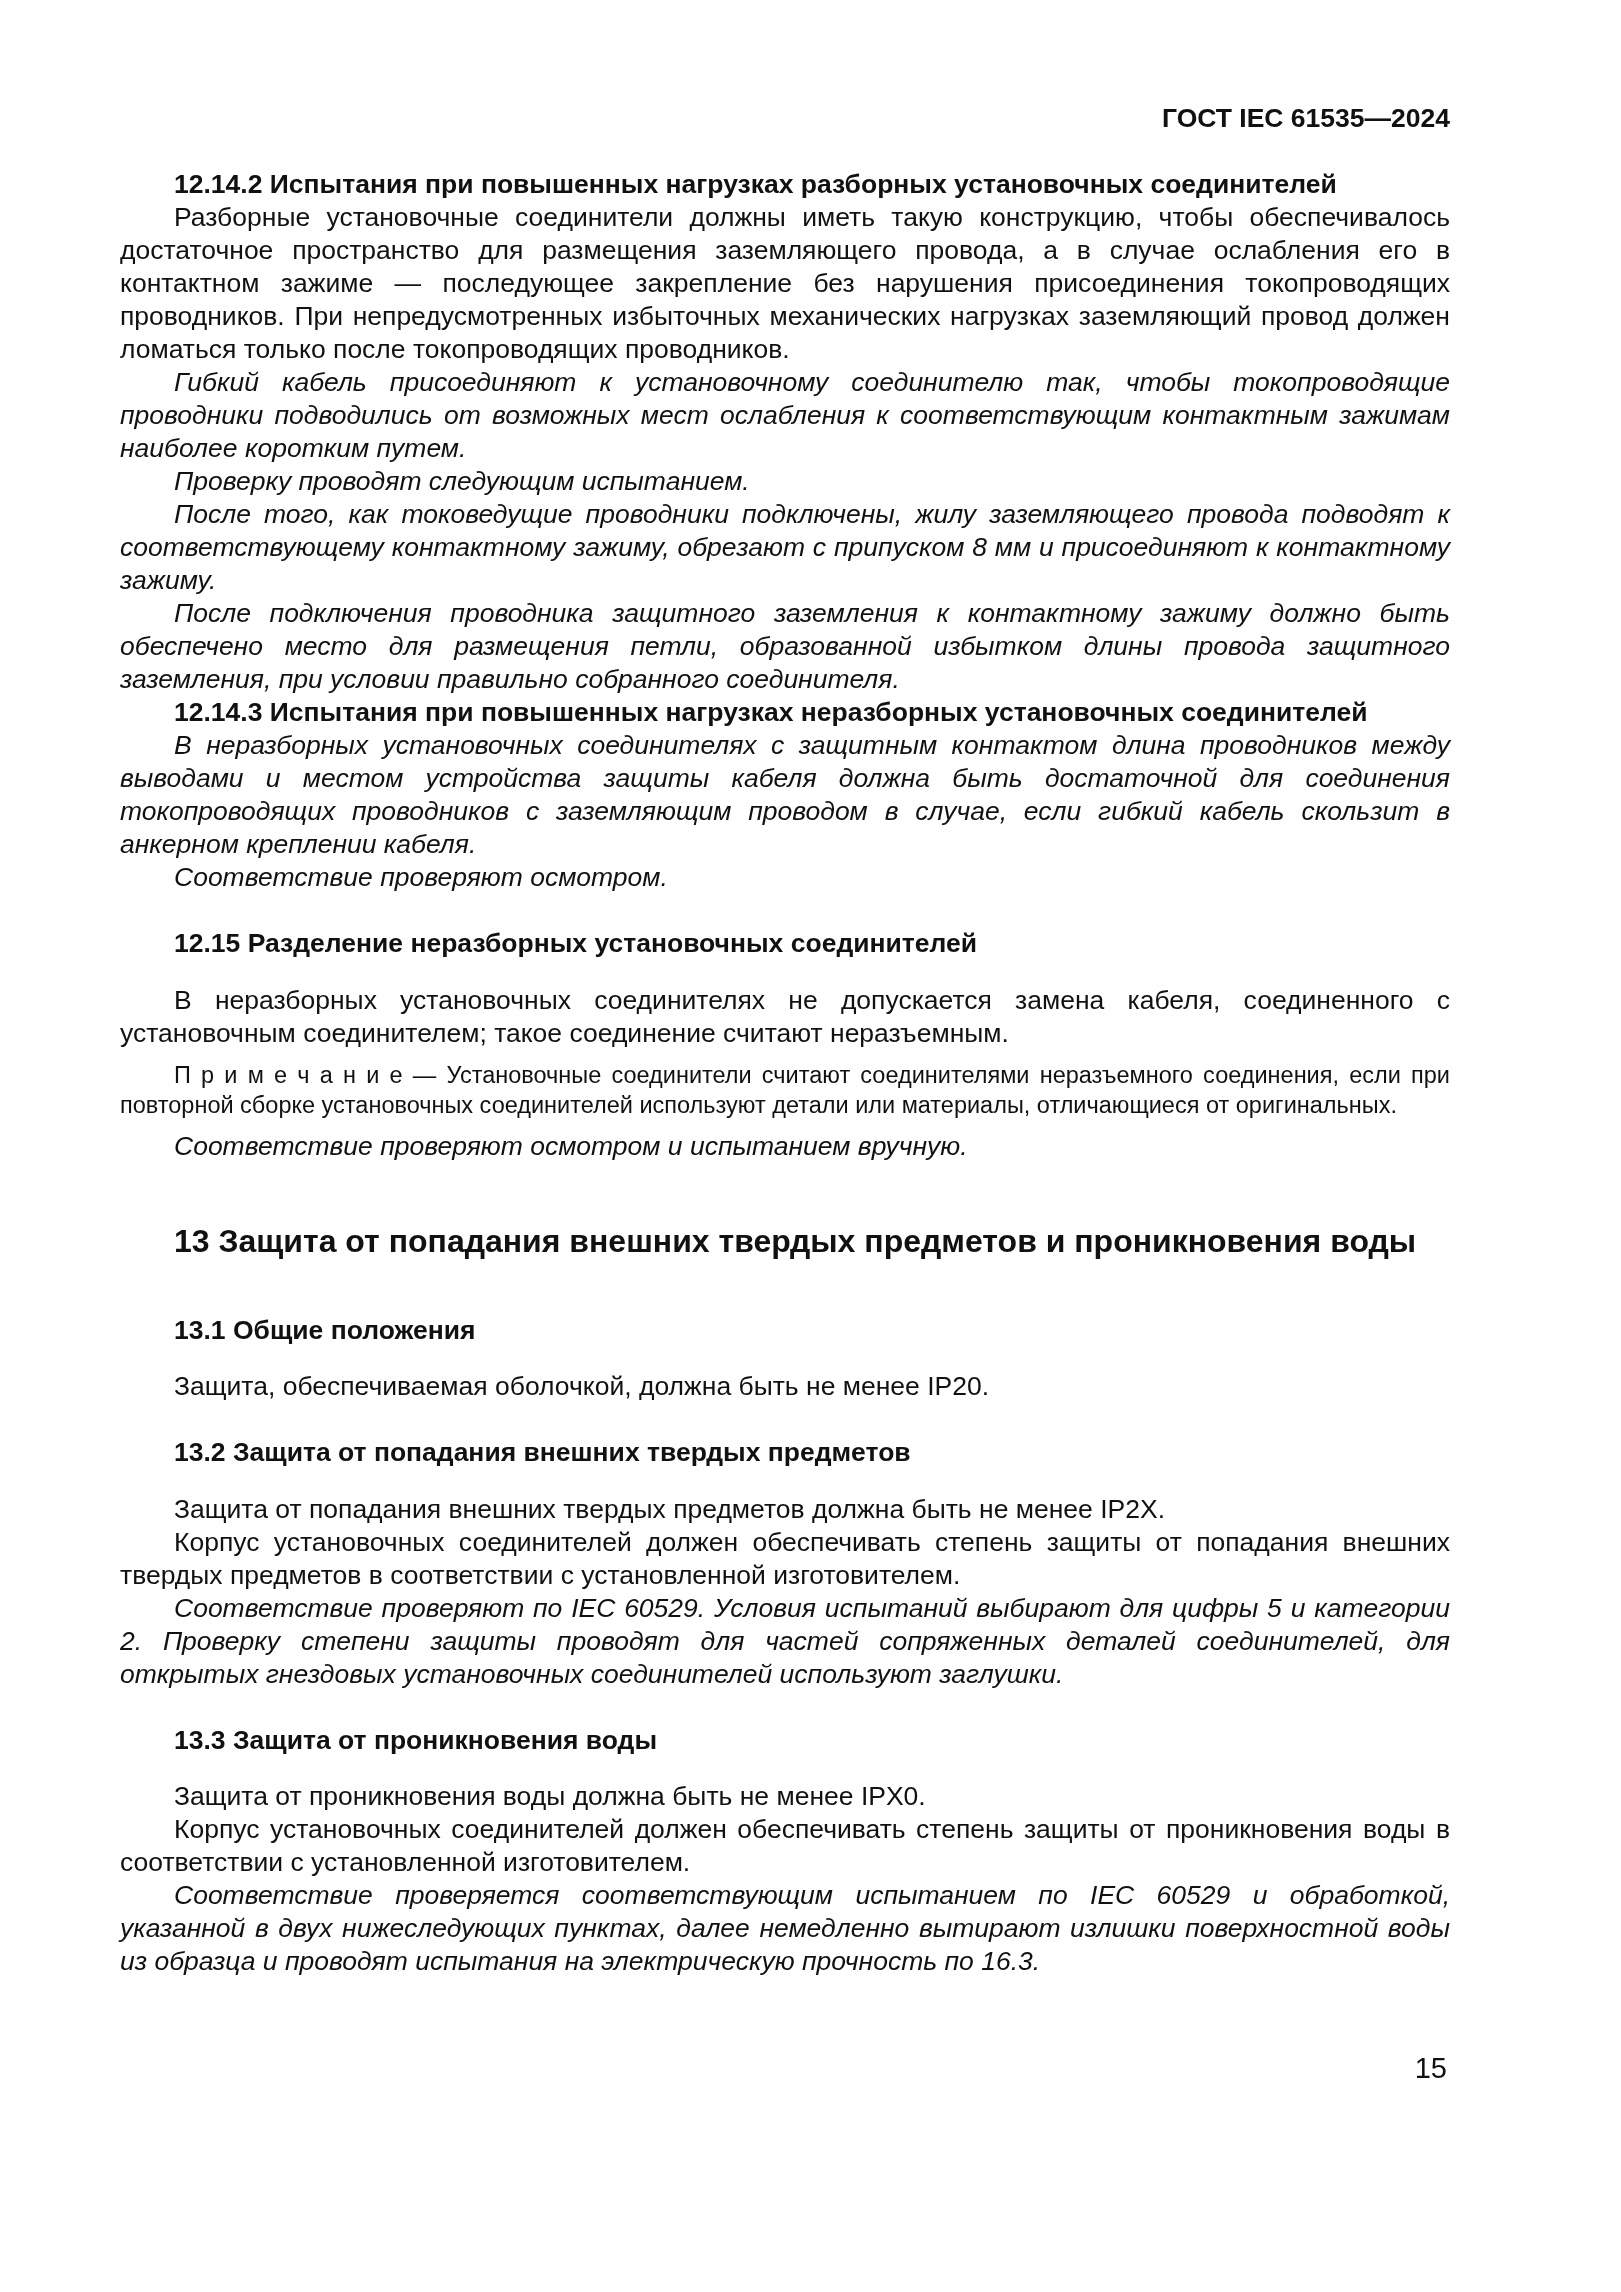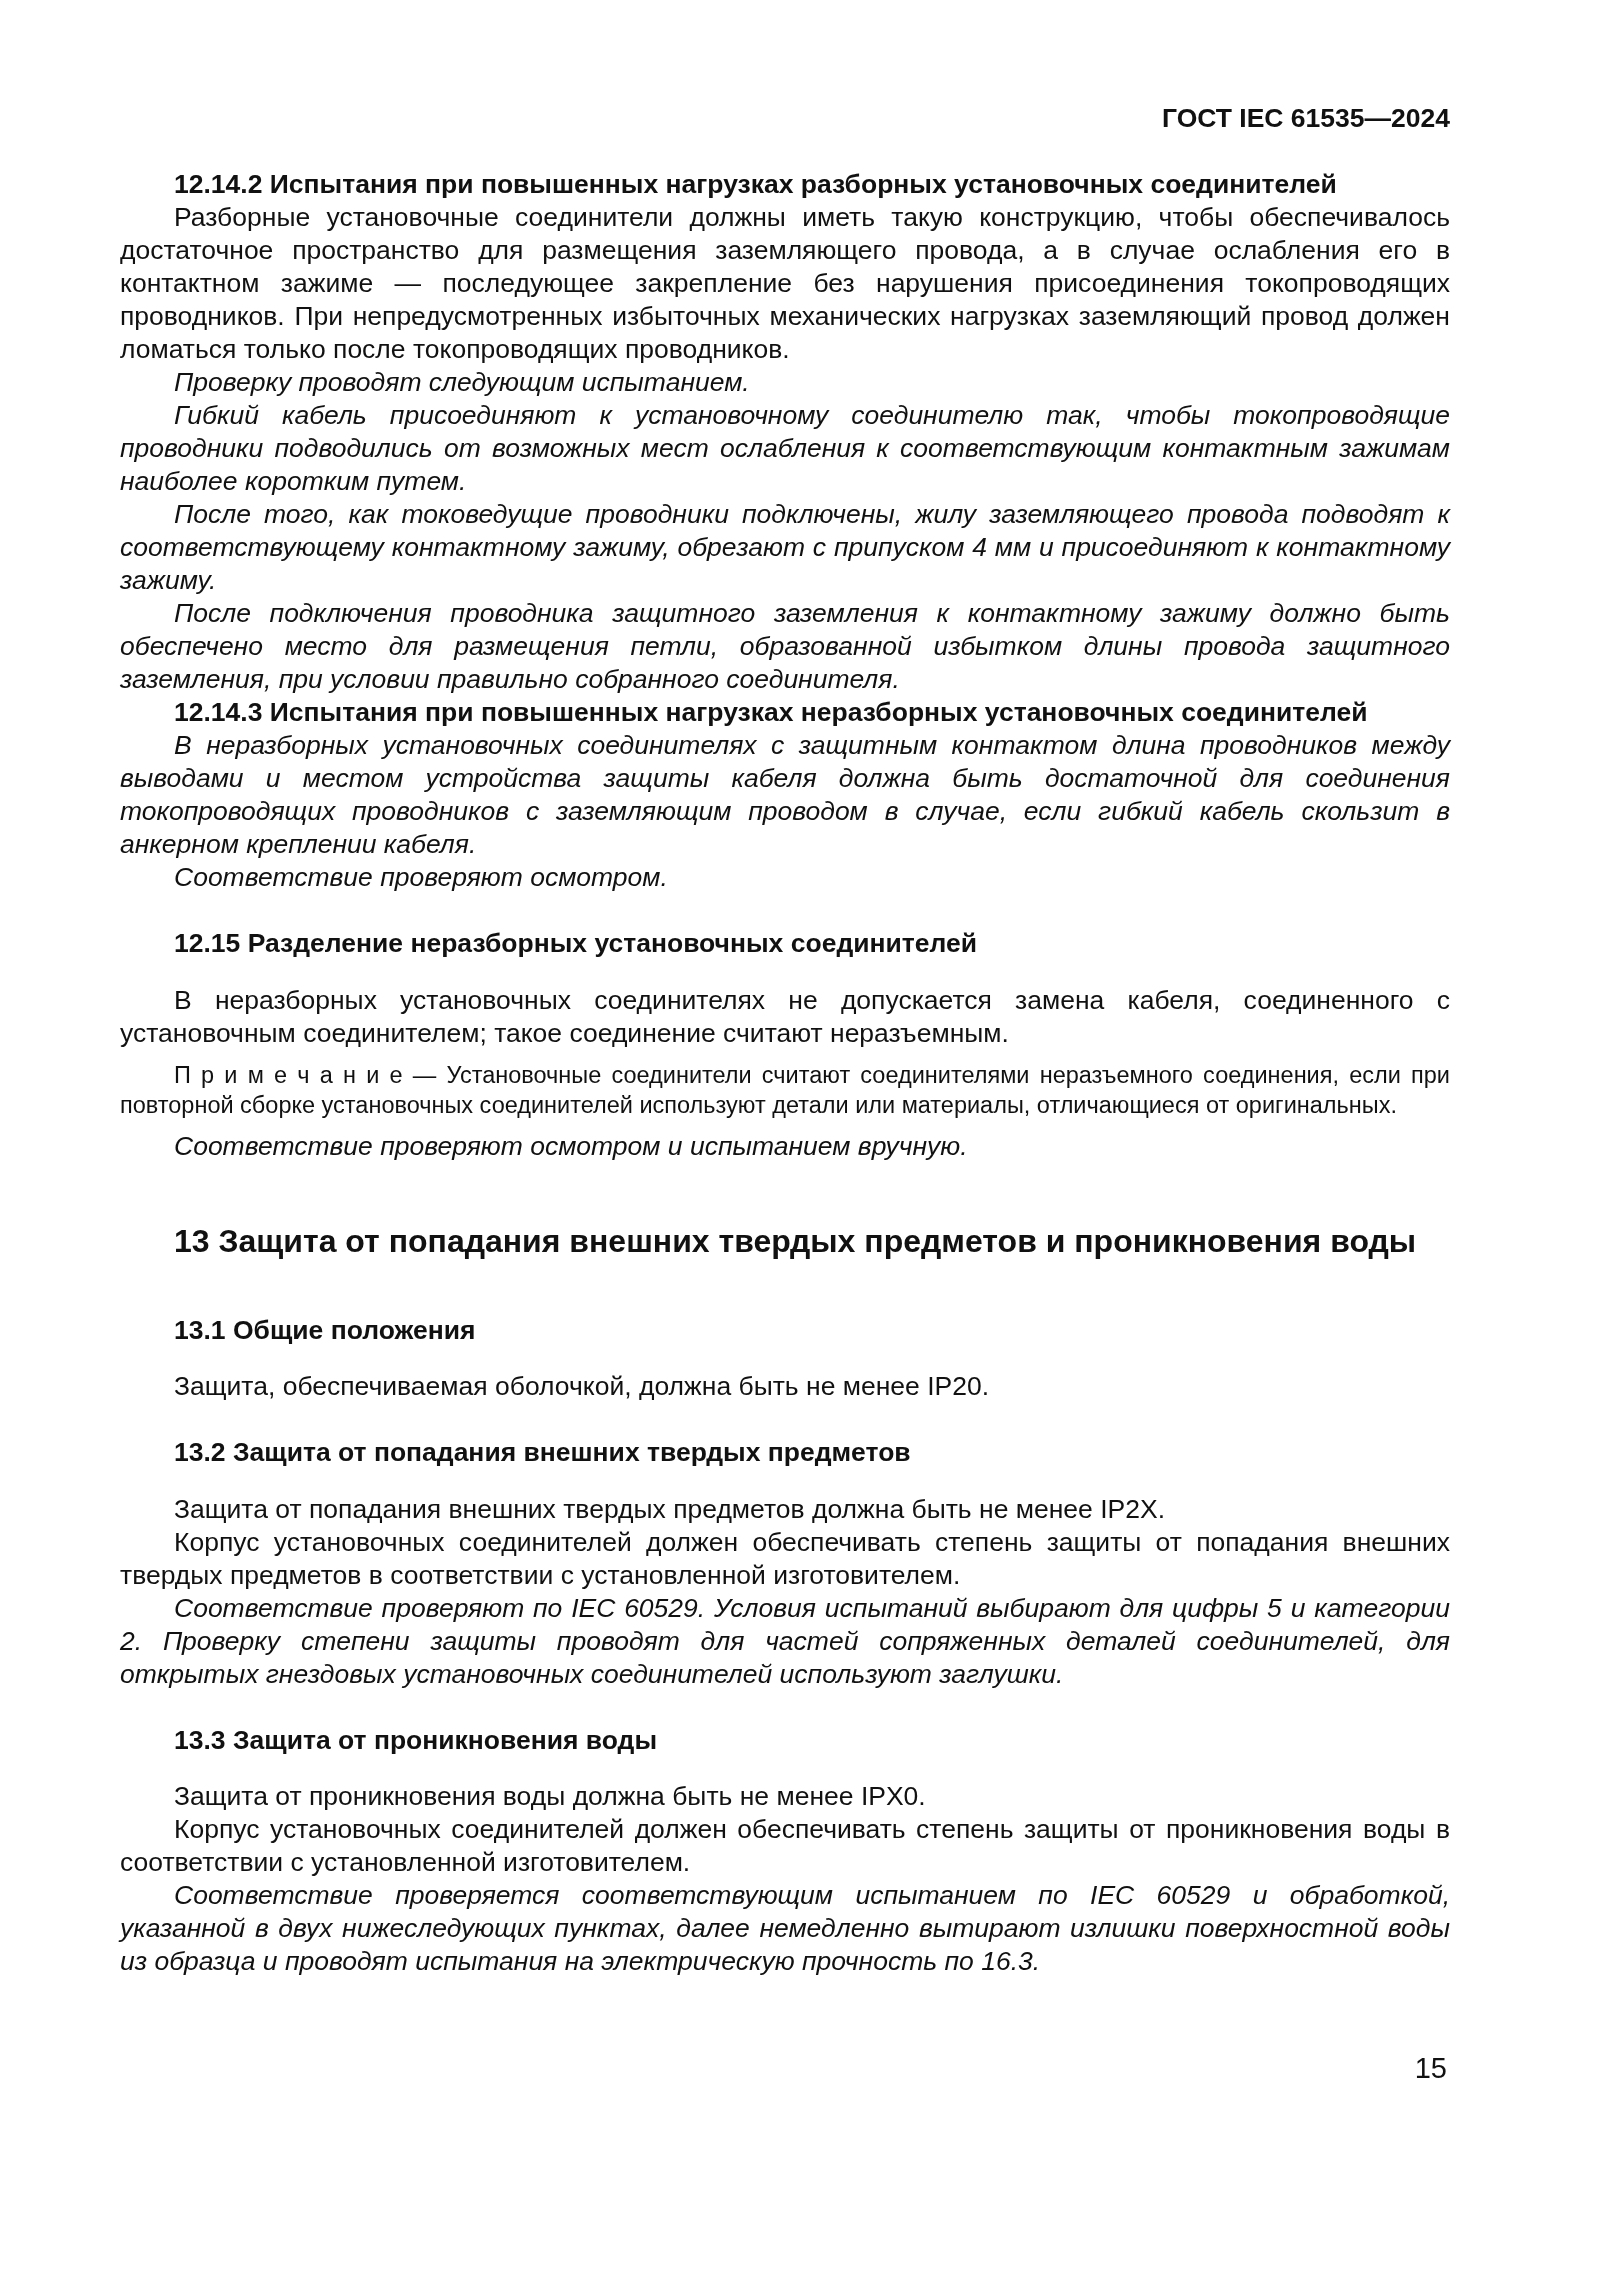--- a/index.html
+++ b/index.html
@@ -61,23 +61,23 @@
 </head>
 <body>
 
 <div class="page">
 
   <div class="doc-header">ГОСТ IEC 61535—2024</div>
 
   <div class="content">
     <p class="run-head">12.14.2 Испытания при повышенных нагрузках разборных установочных соединителей</p>
     <p class="body">Разборные установочные соединители должны иметь такую конструкцию, чтобы обеспечивалось достаточное пространство для размещения заземляющего провода, а в случае ослабления его в контактном зажиме — последующее закрепление без нарушения присоединения токопроводящих проводников. При непредусмотренных избыточных механических нагрузках заземляющий провод должен ломаться только после токопроводящих проводников.</p>
+    <p class="italic">Гибкий кабель присоединяют к установочному соединителю так, чтобы токопроводящие проводники подводились от возможных мест ослабления к соответствующим контактным зажимам наиболее коротким путем.</p>
     <p class="italic">Проверку проводят следующим испытанием.</p>
-    <p class="italic">Гибкий кабель присоединяют к установочному соединителю так, чтобы токопроводящие проводники подводились от возможных мест ослабления к соответствующим контактным зажимам наиболее коротким путем.</p>
-    <p class="italic">После того, как токоведущие проводники подключены, жилу заземляющего провода подводят к соответствующему контактному зажиму, обрезают с припуском 4 мм и присоединяют к контактному зажиму.</p>
+    <p class="italic">После того, как токоведущие проводники подключены, жилу заземляющего провода подводят к соответствующему контактному зажиму, обрезают с припуском 8 мм и присоединяют к контактному зажиму.</p>
     <p class="italic">После подключения проводника защитного заземления к контактному зажиму должно быть обеспечено место для размещения петли, образованной избытком длины провода защитного заземления, при условии правильно собранного соединителя.</p>
     <p class="run-head">12.14.3 Испытания при повышенных нагрузках неразборных установочных соединителей</p>
     <p class="italic">В неразборных установочных соединителях с защитным контактом длина проводников между выводами и местом устройства защиты кабеля должна быть достаточной для соединения токопроводящих проводников с заземляющим проводом в случае, если гибкий кабель скользит в анкерном креплении кабеля.</p>
     <p class="italic">Соответствие проверяют осмотром.</p>
     <p class="sub-head">12.15 Разделение неразборных установочных соединителей</p>
     <p class="body">В неразборных установочных соединителях не допускается замена кабеля, соединенного с установочным соединителем; такое соединение считают неразъемным.</p>
     <p class="note">П р и м е ч а н и е — Установочные соединители считают соединителями неразъемного соединения, если при повторной сборке установочных соединителей используют детали или материалы, отличающиеся от оригинальных.</p>
     <p class="italic">Соответствие проверяют осмотром и испытанием вручную.</p>
     <p class="h1">13 Защита от попадания внешних твердых предметов и проникновения воды</p>
     <p class="sub-head">13.1 Общие положения</p>

